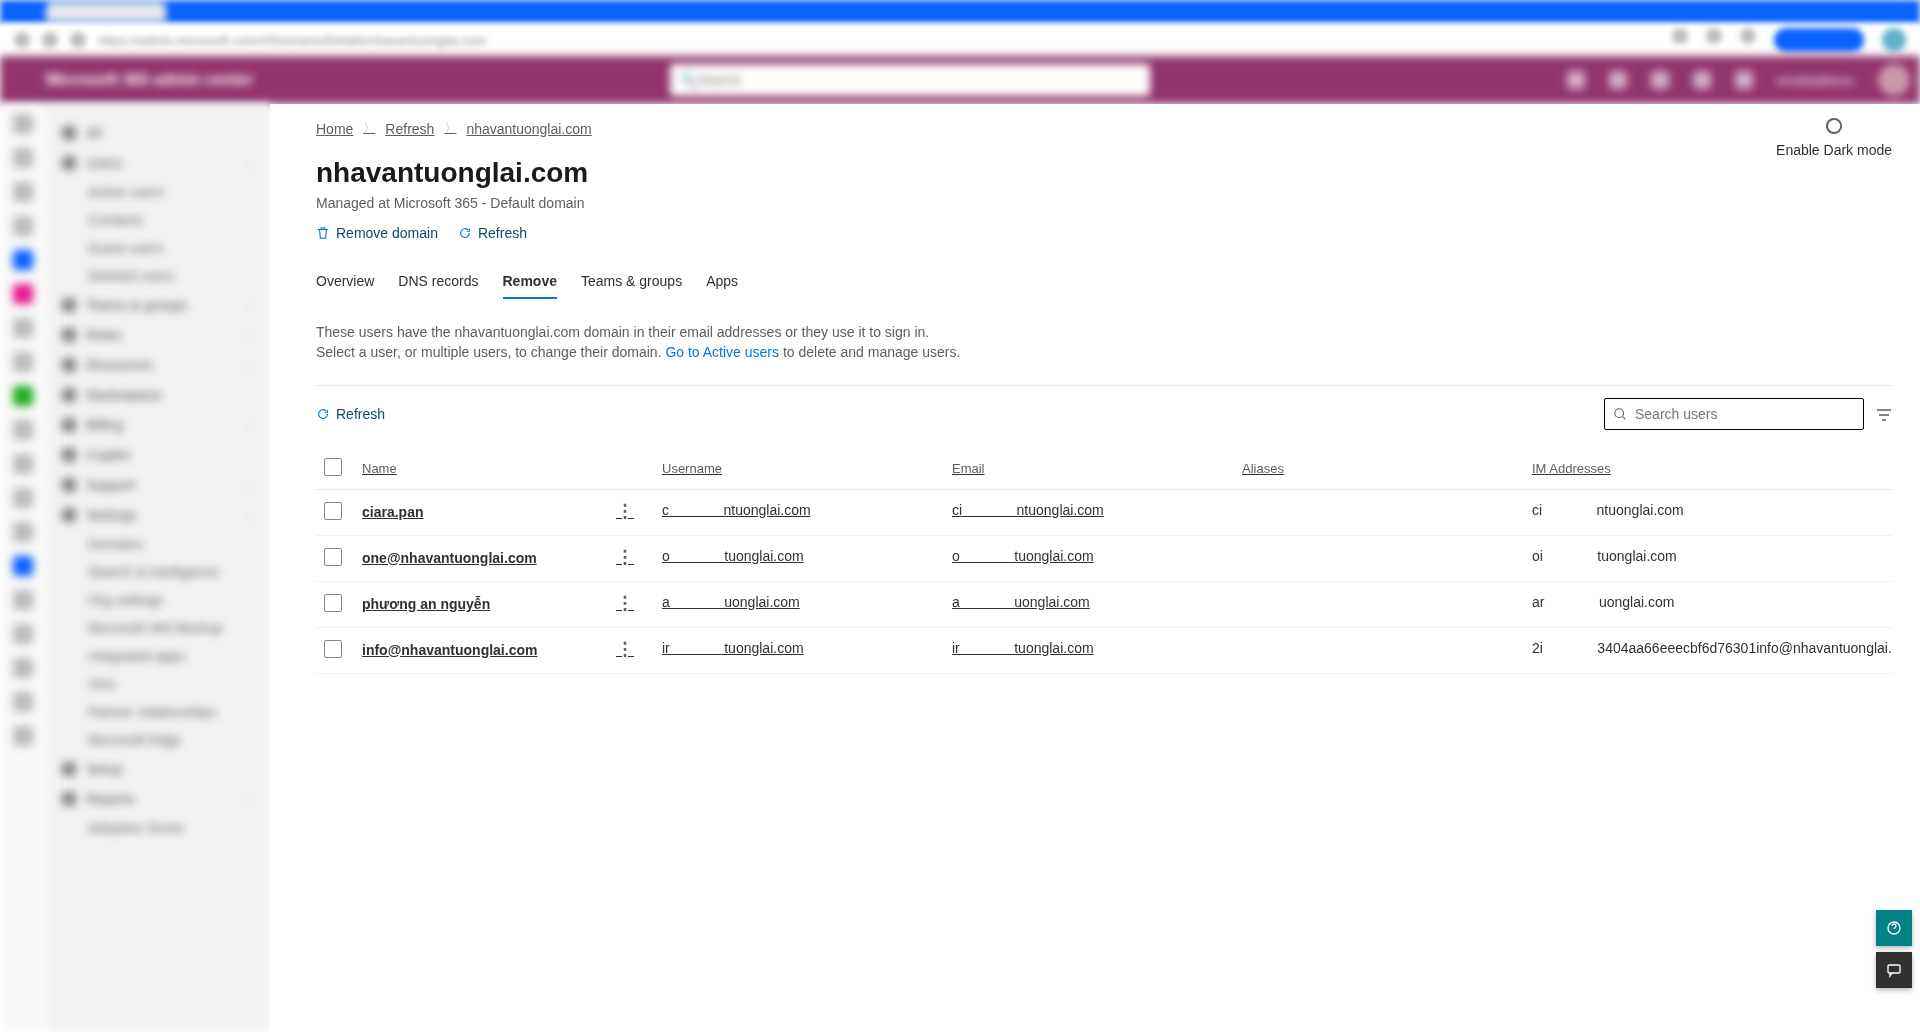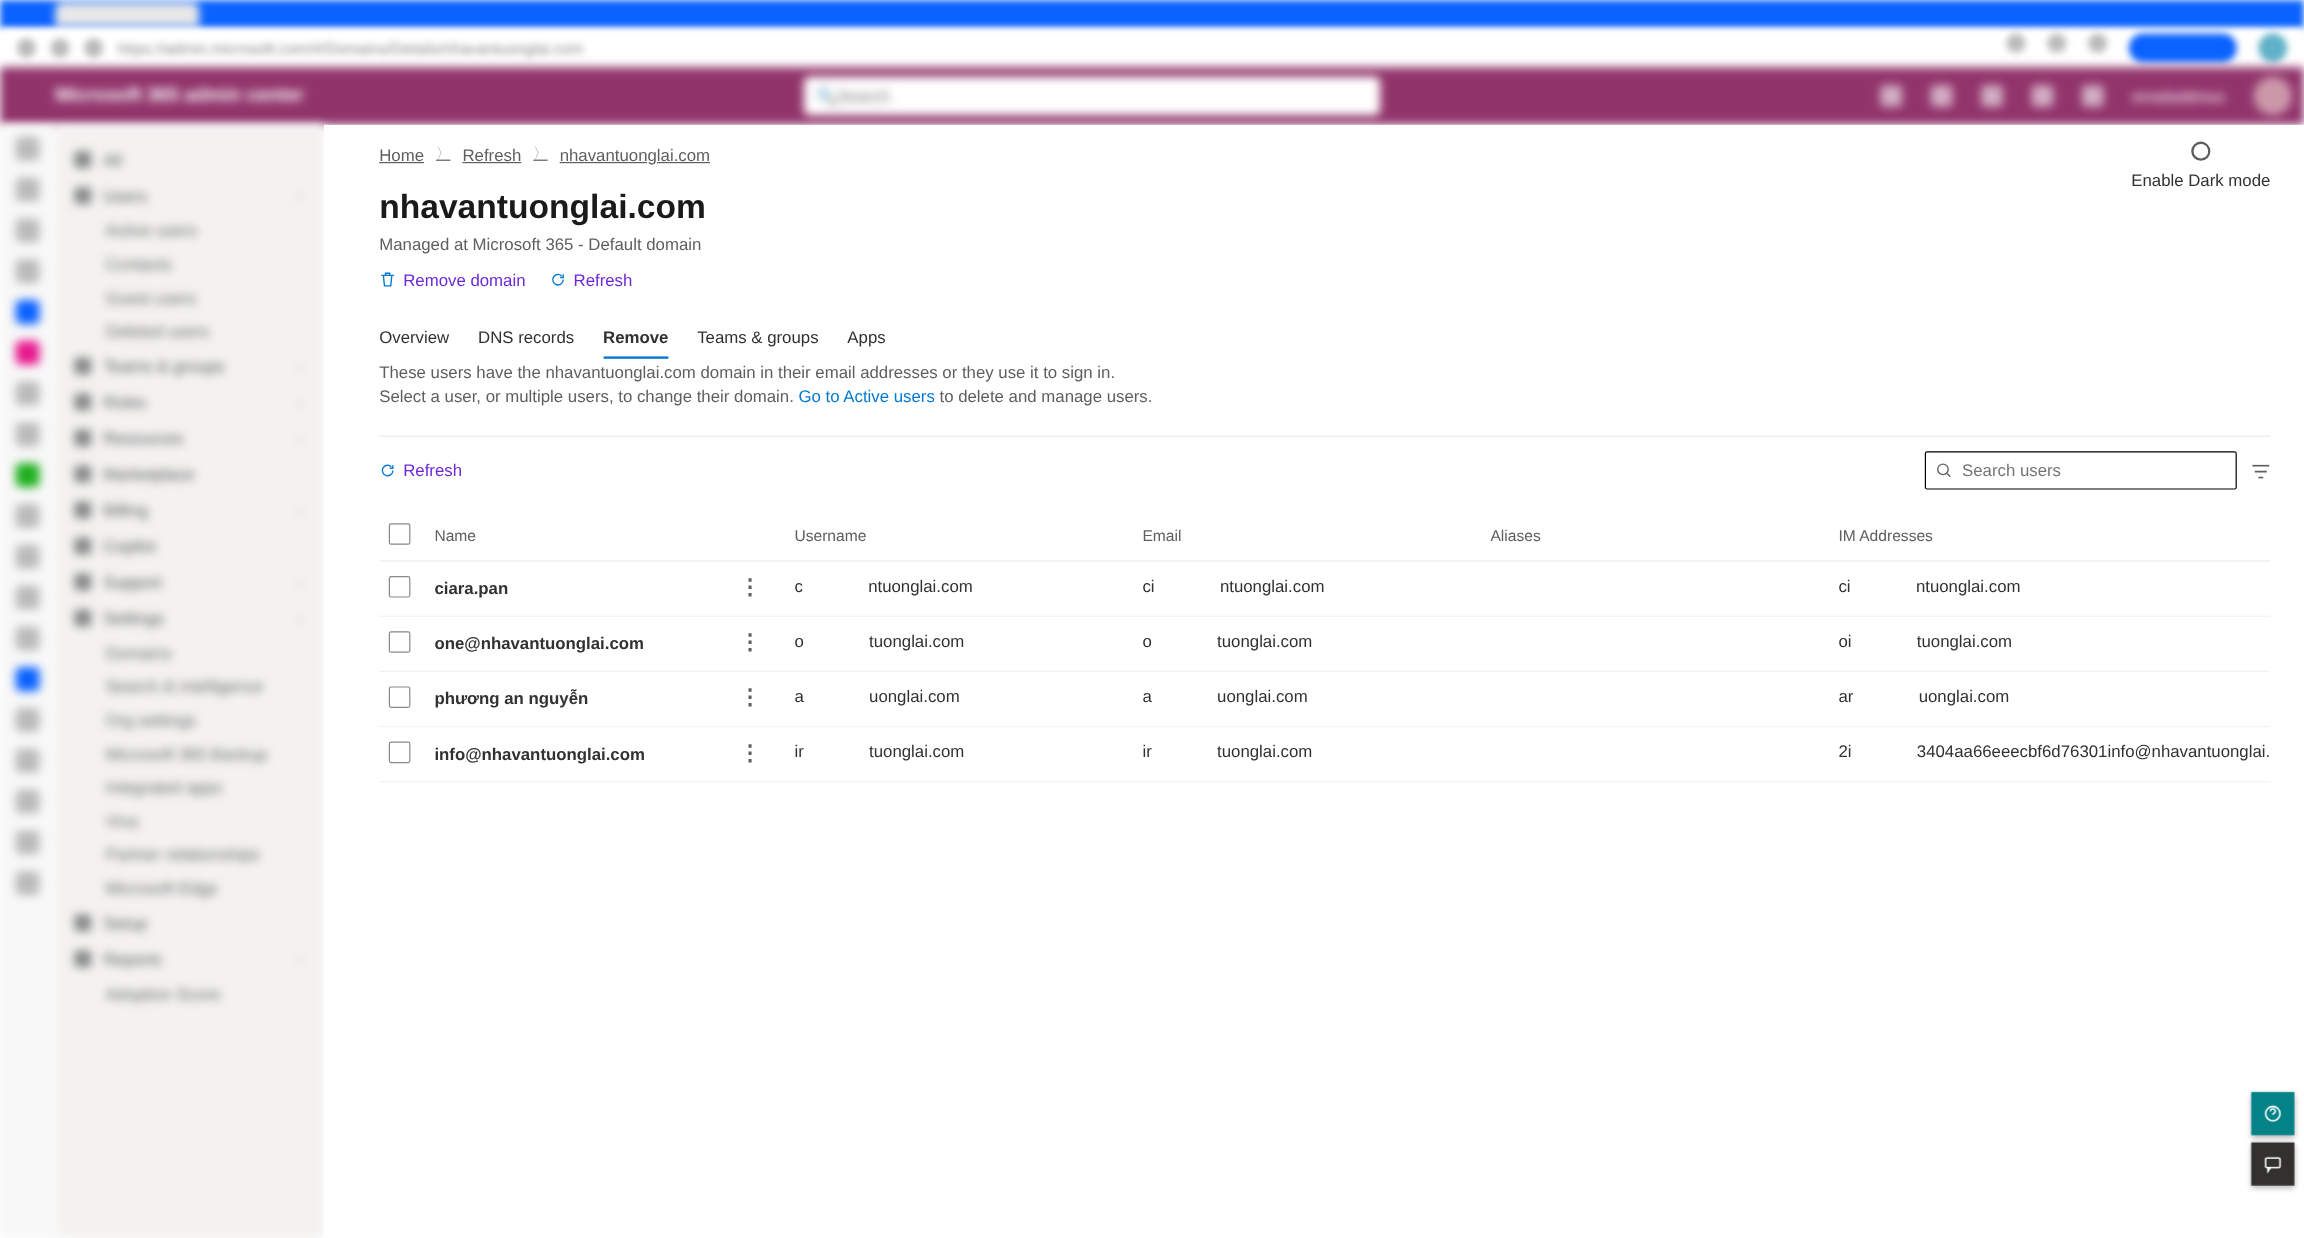--- a/index.html
+++ b/index.html
@@ -185,21 +185,21 @@
     gap:20px;
     margin-top:14px;
     align-items:center;
     font-size:14px;
   }
   .act {
     display:flex;
     align-items:center;
     gap:6px;
     cursor:pointer;
-    color:#6d28d9;
+    color:#0c4a6e;
   }
   .trash-icon {
     width:14px; height:14px;
     display:inline-block;
   }
   .trash-icon svg, .refresh-icon svg { display:block; }
   .refresh-icon { width:14px; height:14px; display:inline-block; }
 
   .tabs {
     display:flex;
@@ -219,20 +219,21 @@
   }
   .tab.active::after {
     content:"";
     position:absolute;
     left:0; right:0; bottom:0;
     height:2px;
     background:#0078d4;
   }
 
   .desc {
+    margin-top:22px;
     color:#605e5c;
     font-size:14px;
     max-width:740px;
     line-height:1.45;
   }
   .desc a { color:#0078d4; text-decoration:none; cursor:pointer; }
 
   .divider {
     border:none;
     border-top:1px solid #edebe9;
@@ -269,20 +270,21 @@
   .filter-icon {
     width:16px; height:12px;
     cursor:pointer;
   }
 
   table.users {
     width:100%;
     border-collapse:collapse;
     font-size:14px;
     margin-top:6px;
+    text-decoration:underline;
   }
   table.users th {
     text-align:left;
     font-weight:400;
     color:#605e5c;
     padding:10px 8px;
     border-bottom:1px solid #edebe9;
     font-size:13px;
   }
   table.users td {

